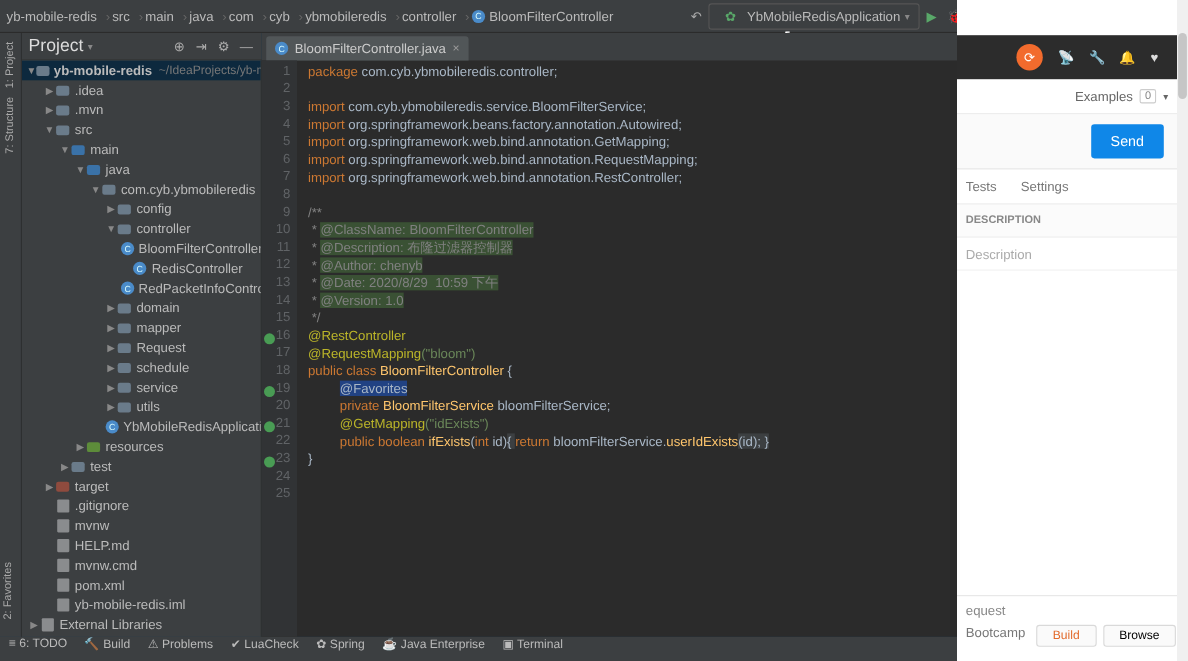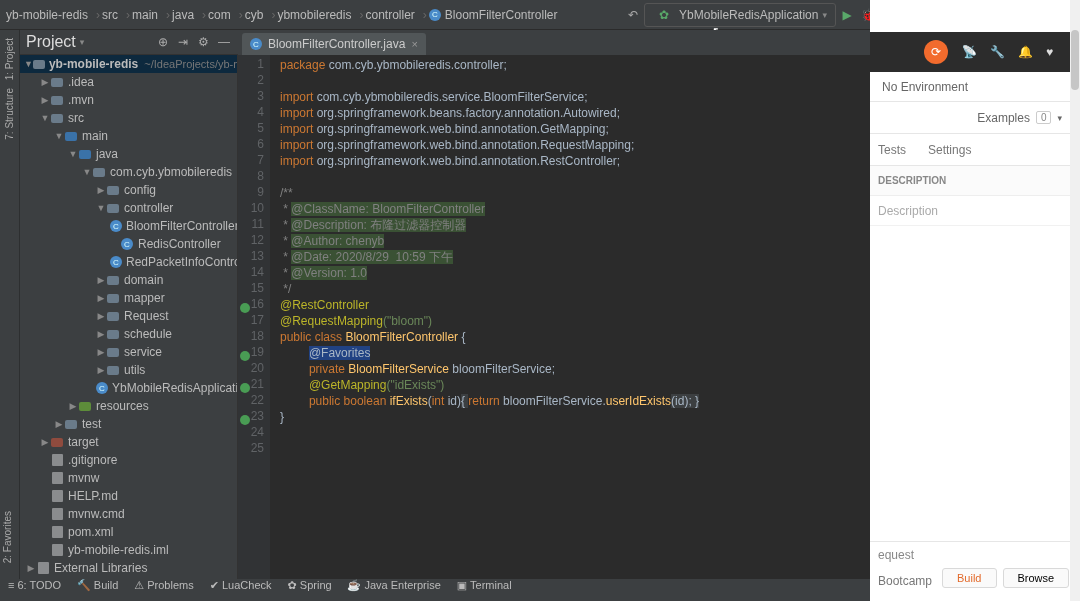--- a/index.html
+++ b/index.html
@@ -446,42 +446,42 @@
 
 <div class="side-app">
   <div class="sa-top"></div>
   <div class="sa-hdr">
     <span class="circ">⟳</span>
     <span class="ic16">📡</span>
     <span class="ic16">🔧</span>
     <span class="ic16">🔔</span>
     <span class="ic16">♥</span>
   </div>
-  <div class="sa-env">
-      <span>No Environment</span>
-    </div>
   <div class="sa-ex">
     <span>Examples</span>
     <span class="badge">0</span>
     <span style="font-size:9px">▾</span>
   </div>
+  <div class="sa-send">
+    <button>Send</button>
+  </div>
   <div class="sa-tabs2">
     <span>Tests</span>
     <span>Settings</span>
   </div>
   <div class="sa-tbl-hdr">
     <span>DESCRIPTION</span>
   </div>
   <div class="sa-tbl-row">
     <span>Description</span>
   </div>
 
   <div class="sa-bottom">
     <div class="txt">equest</div>
-    <div style="display:flex;gap:10px;align-items:flex-end">
+    <div style="display:flex;gap:10px;align-items:flex-start">
       <span class="lbl">Bootcamp</span>
       <div class="btns">
         <button class="pri">Build</button>
         <button>Browse</button>
       </div>
     </div>
   </div>
 </div>
 
 <div class="scroll">

